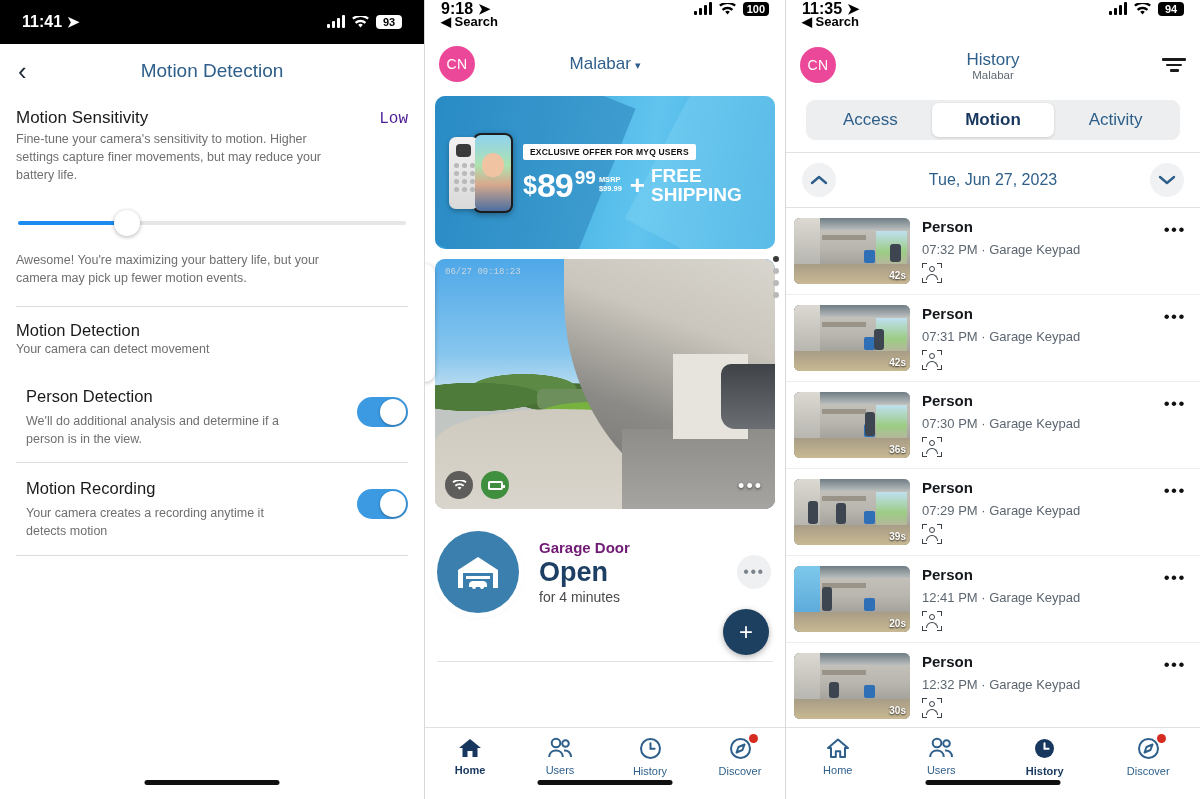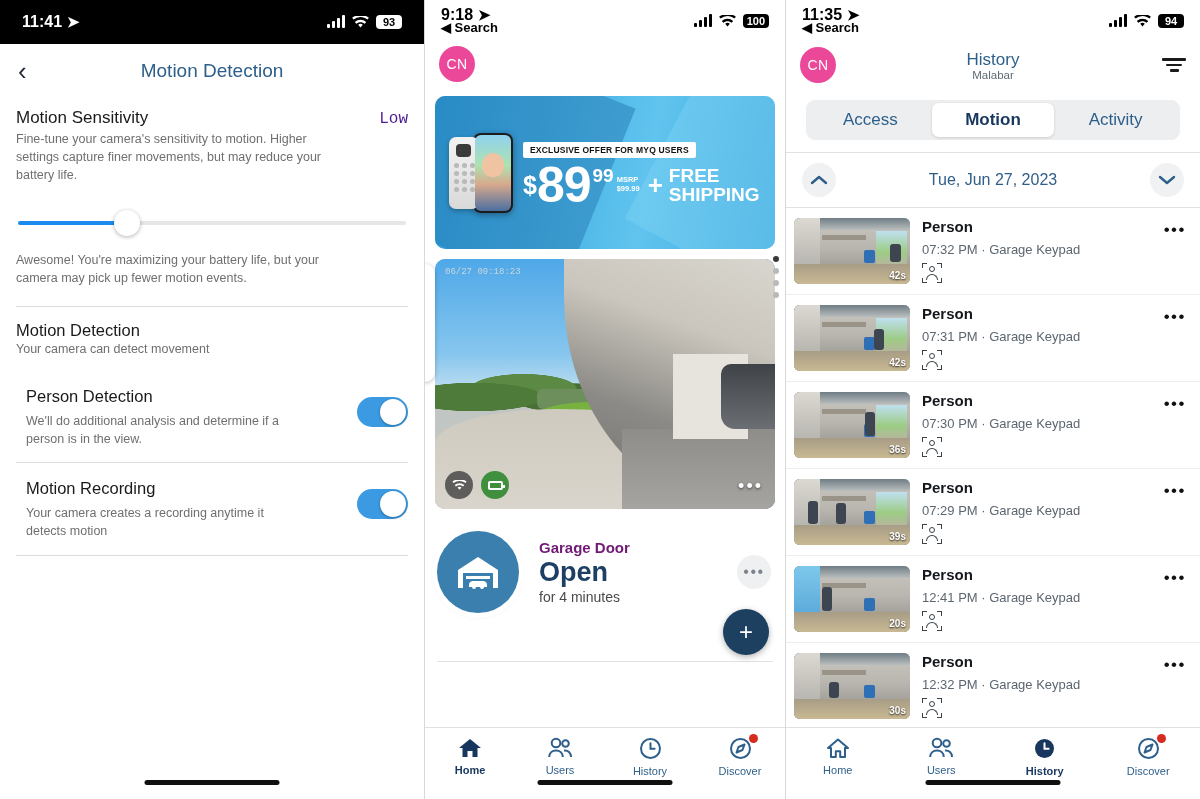--- a/index.html
+++ b/index.html
@@ -18,21 +18,21 @@
   .panel-right  { width: 414px; }
 
   
   .statusbar {
     display: flex; align-items: center; justify-content: space-between;
     padding: 0 22px;
     font-weight: bold; font-size: 16px;
     height: 44px;
   }
   .sb-dark { background: #000; color: #fff; }
-  .sb-light { background: #fff; color: #000; height: 40px; padding: 0 16px; align-items:center;gap:9px; }
+  .sb-light { background: #fff; color: #000; height: 40px; padding: 0 16px; align-items:flex-start;gap:9px; }
   .sb-left { display: flex; align-items: center; gap: 5px; }
   .sb-right { display: flex; align-items: center; gap: 7px; }
   .loc-arrow { display:inline-block; transform: rotate(0deg); font-size: 15px; }
   .sig-bars { display: flex; align-items: flex-end; gap: 2px; height: 12px; }
   .sig-bars i { width: 3px; border-radius: 1px; display:block; }
   .sb-dark .sig-bars i { background: #fff; }
   .sb-light .sig-bars i { background: #000; }
   .sig-bars i:nth-child(1){ height:4px;} .sig-bars i:nth-child(2){height:7px;}
   .sig-bars i:nth-child(3){height:10px;} .sig-bars i:nth-child(4){height:13px;}
   .batt {
@@ -157,21 +157,21 @@
     position:absolute; top: 18px; left: 50%; transform: translateX(-50%);
     width: 22px; height: 24px; border-radius: 50% 50% 45% 45%; background:#f0c3a2;
   }
   .promo-text { position:relative; z-index:2; margin-left: 10px; color:#fff; flex:1; padding-right: 16px;}
   .promo-tag {
     background:#fff; color:#111; font-weight:bold; font-size: 8.5px;
     letter-spacing:.2px; padding: 3px 7px; border-radius: 2px; display:inline-block;
   }
   .promo-price { display:flex; align-items:center; margin-top: 6px; }
   .pp-dollar { font-size: 25px; font-weight:bold; line-height:1; }
-  .pp-num { font-size: 50px; font-weight:bold; line-height: .85; letter-spacing:-1px;}
+  .pp-num { font-size: 34px; font-weight:bold; line-height: .85; letter-spacing:-1px;}
   .pp-cents { font-size: 19px; font-weight:bold; line-height:1; margin-left:2px; align-self:flex-start; margin-top:2px;}
   .pp-msrp { font-size: 7.5px; font-weight:bold; line-height:1.15; margin-left:3px; }
   .pp-plus { font-size: 26px; font-weight:bold; margin: 0 6px 0 8px; }
   .pp-free { font-size: 19px; font-weight:bold; line-height:1.02; }
   .promo-dots { position:absolute; right: 6px; top: 50%; transform: translateY(-50%);
     display:flex; flex-direction:column; gap: 6px; z-index:3;}
   .promo-dots i { width:6px; height:6px; border-radius:50%; background:#b9b9b9; display:block; }
   .promo-dots i.on { background:#3a3a3a; }
   .peek-card {
     position:absolute; left: -10px; top: 176px; width: 20px; height: 118px;
@@ -415,20 +415,23 @@
           <svg width="17" height="13" viewBox="0 0 17 13">
               <path d="M8.5 11.6l2.3-2.8a3.6 3.6 0 0 0-4.6 0zM8.5 6.2c1.6 0 3.1.6 4.2 1.5l1.5-1.8A9 9 0 0 0 8.5 3.7a9 9 0 0 0-5.7 2.2l1.5 1.8c1.1-.9 2.6-1.5 4.2-1.5zM8.5 1.1c2.6 0 5 .9 6.9 2.5l1.5-1.8A13 13 0 0 0 8.5-1 13 13 0 0 0 .1 1.8l1.5 1.8A10.6 10.6 0 0 1 8.5 1.1z" fill="#000"></path>
             </svg>
         </span>
         <span class="batt">100</span>
       </div>
     </div>
 
     <div class="m-header">
       <div class="avatar">CN</div>
+      <div class="m-title">
+        <span>Malabar</span><span class="caret">▾</span>
+      </div>
     </div>
 
     <div class="m-scroll">
 
       <div class="promo">
         <div class="promo-dev">
           <div class="dev-keypad">
             <div class="cam"></div>
             <div class="pad">
               <i></i>

